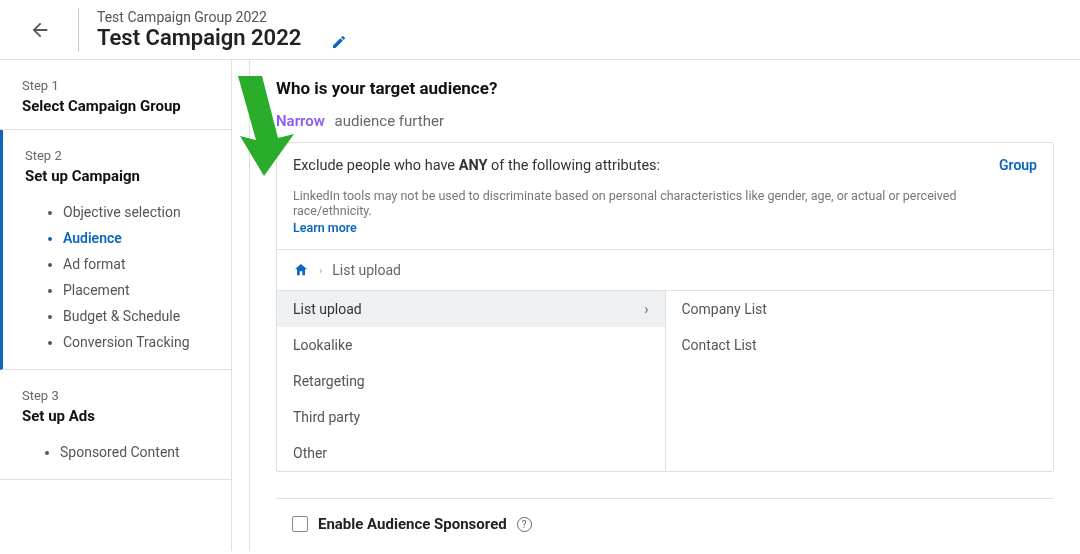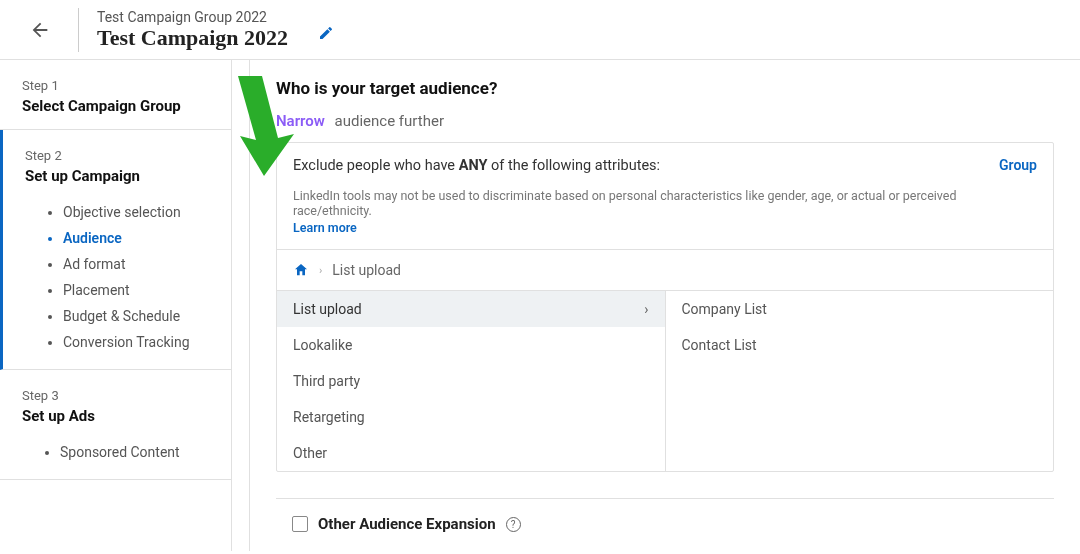--- a/index.html
+++ b/index.html
@@ -1,21 +1,21 @@
 <!DOCTYPE html>
 <html><head>
 <meta charset="utf-8">
 <style>
   * { box-sizing: border-box; margin: 0; padding: 0; }
   body { font-family: -apple-system, BlinkMacSystemFont, "Segoe UI", Roboto, sans-serif; color: #333; background: #fff; width: 1080px; height: 554px; overflow: hidden; }
   .header { display: flex; align-items: center; padding: 10px 20px; border-bottom: 1px solid #e0e0e0; height: 60px; }
   .back-arrow { width: 40px; height: 40px; display: flex; align-items: center; justify-content: center; cursor: pointer; }
   .header-divider { width: 1px; height: 44px; background: #ccc; margin: 0 18px; }
   .header-titles .group-name { font-size: 14px; color: #555; }
-  .header-titles .campaign-row { display: flex; align-items: flex-start; gap: 30px; font-family: Liberation Serif, serif; }
+  .header-titles .campaign-row { display: flex; align-items: flex-end; gap: 30px; }
   .header-titles .campaign-name { font-size: 22px; font-weight: 600; color: #222; }
   .edit-icon { width: 16px; height: 16px; color: #0a66c2; cursor: pointer; }
   .layout { display: flex; }
   .sidebar { width: 232px; border-right: 1px solid #e0e0e0; }
   .divider-right { width: 18px; border-right: 1px solid #e0e0e0; }
   .step-block { padding: 18px 22px 14px 22px; border-bottom: 1px solid #e0e0e0; }
   .step-num { font-size: 13px; color: #666; margin-bottom: 4px; }
   .step-title { font-size: 15px; font-weight: 700; color: #111; }
   .step-list { list-style: disc; padding-left: 38px; margin-top: 14px; }
   .step-list li { font-size: 14px; color: #555; padding: 5px 0; cursor: pointer; }
@@ -127,30 +127,30 @@
         <span class="bc-sep">›</span>
         <span>List upload</span>
       </div>
       <div class="columns">
         <div class="col col-left">
           <div class="col-item selected">
             <span>List upload</span>
             <span class="chev">›</span>
           </div>
           <div class="col-item">Lookalike</div>
+          <div class="col-item">Retargeting</div>
           <div class="col-item">Third party</div>
-          <div class="col-item">Retargeting</div>
           <div class="col-item">Other</div>
         </div>
         <div class="col">
           <div class="col-item">Company List</div>
           <div class="col-item">Contact List</div>
         </div>
       </div>
     </div>
 
     <div class="footer-sec">
       <div class="cb"></div>
-      <div class="footer-label">Other Audience Expansion</div>
+      <div class="footer-label">Enable Audience Sponsored</div>
       <div class="q-icon">?</div>
     </div>
   </div>
 </div>
 
 </body></html>

